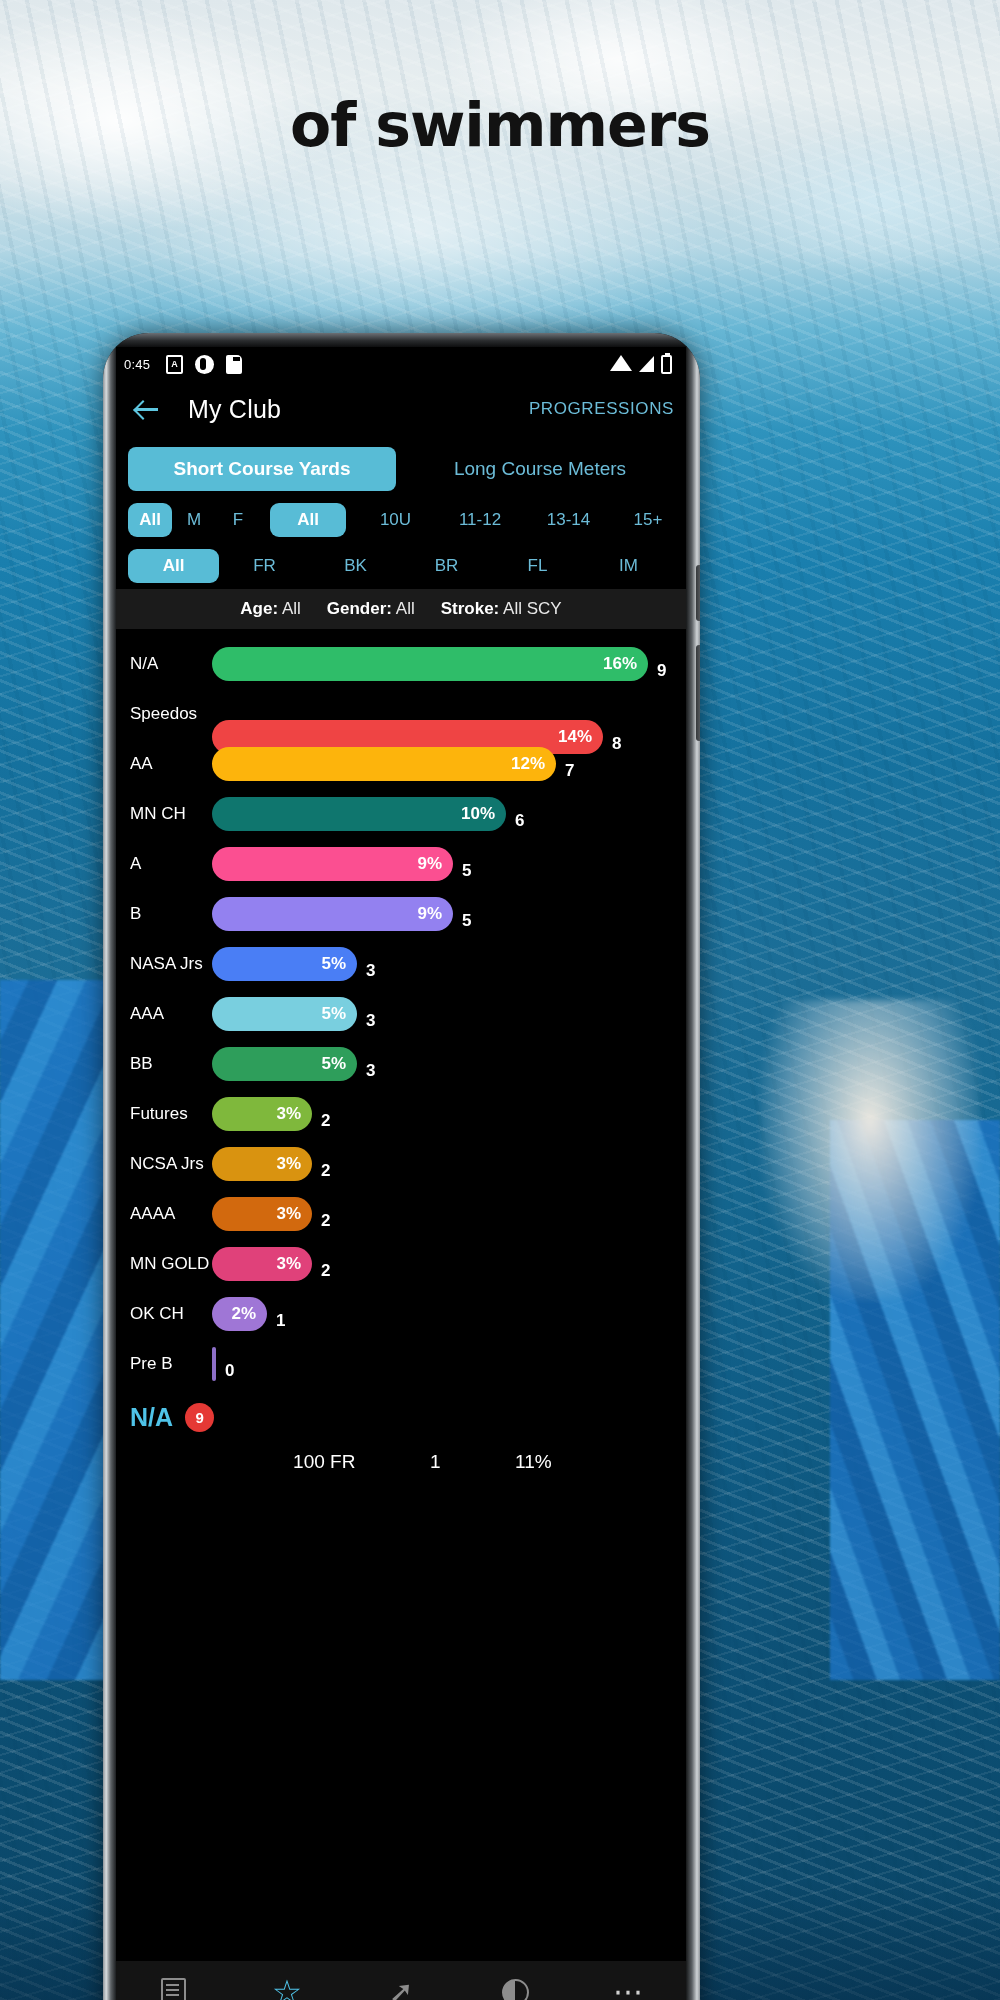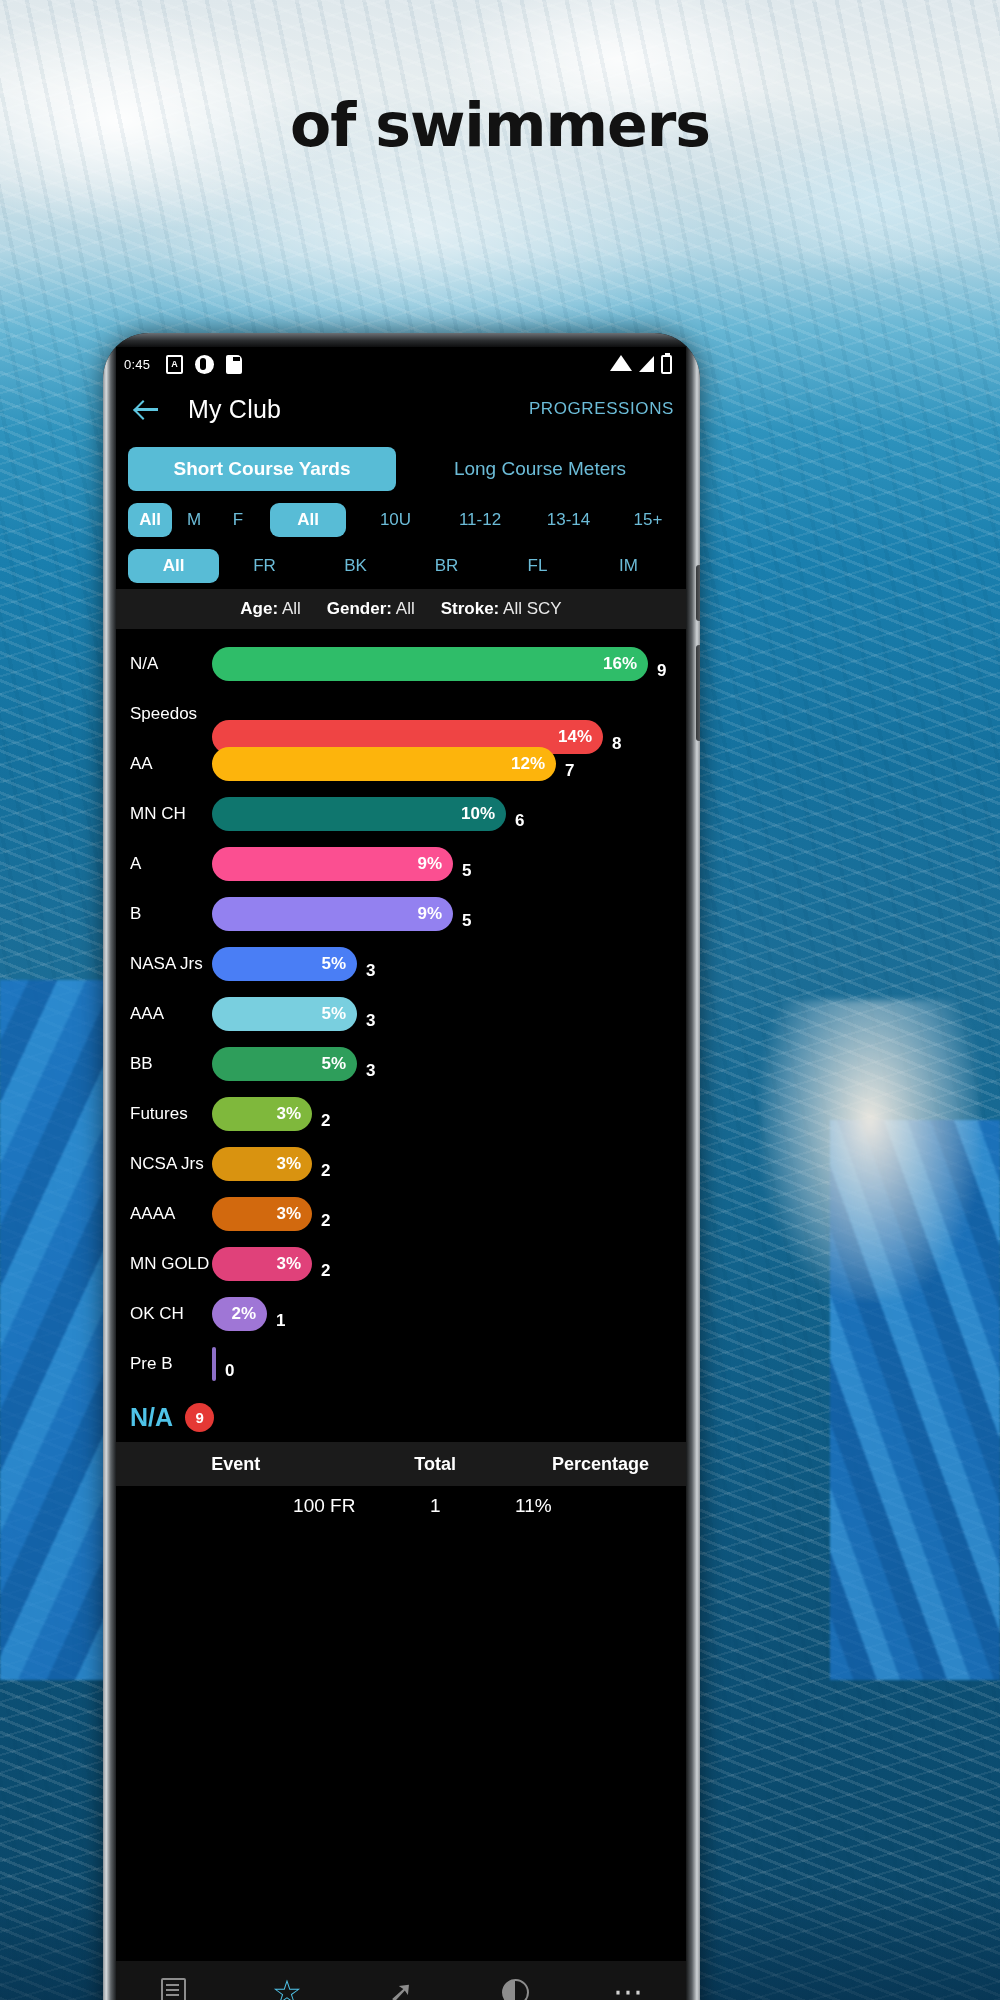--- a/index.html
+++ b/index.html
@@ -432,25 +432,20 @@
             <span class="bcount">0</span>
           </span>
         </div>
       </div>
 
     <div class="sechead">
       <span class="sechead-title">N/A</span>
       <span class="sechead-badge">9</span>
     </div>
 
-    <div class="thead">
-      <span class="c1">Event</span>
-      <span class="c2">Total</span>
-      <span class="c3">Percentage</span>
-    </div>
     <div class="trow">
       <span class="c1">100 FR</span>
       <span class="c2">1</span>
       <span class="c3">11%</span>
     </div>
     <div class="cutoff"></div>
 
     <div class="bottomnav">
       <span class="navitem">
         <span class="nav-doc"></span>

